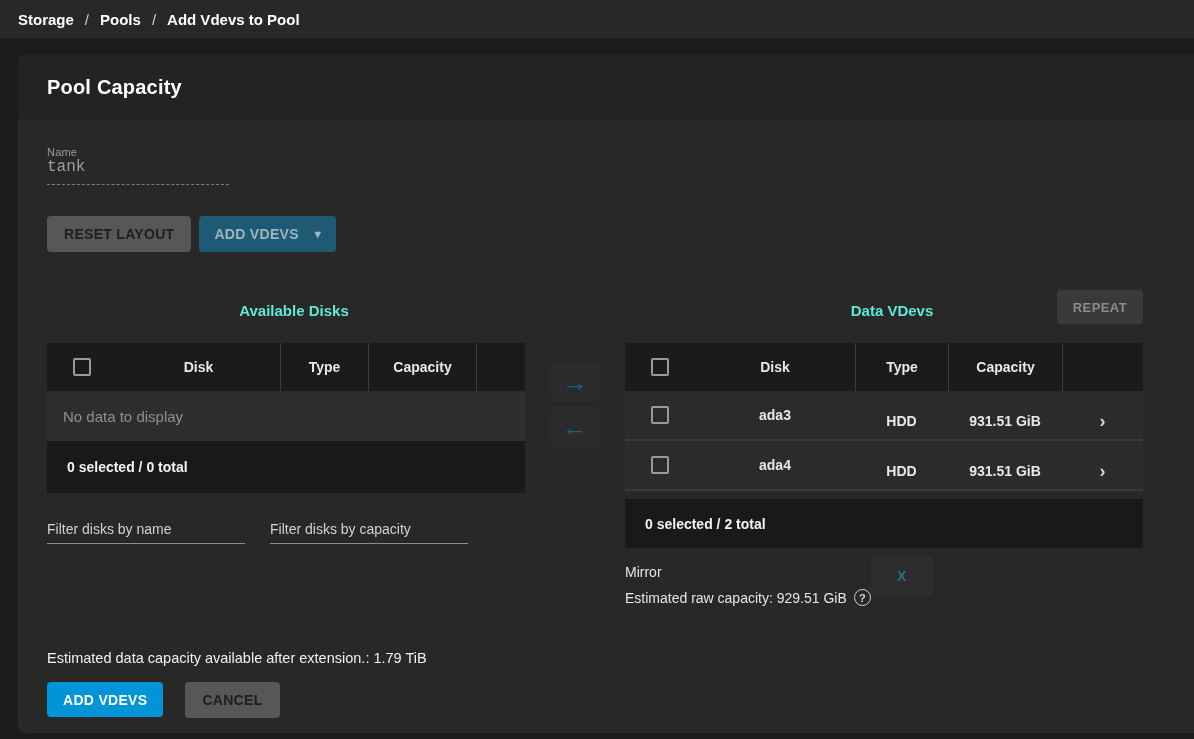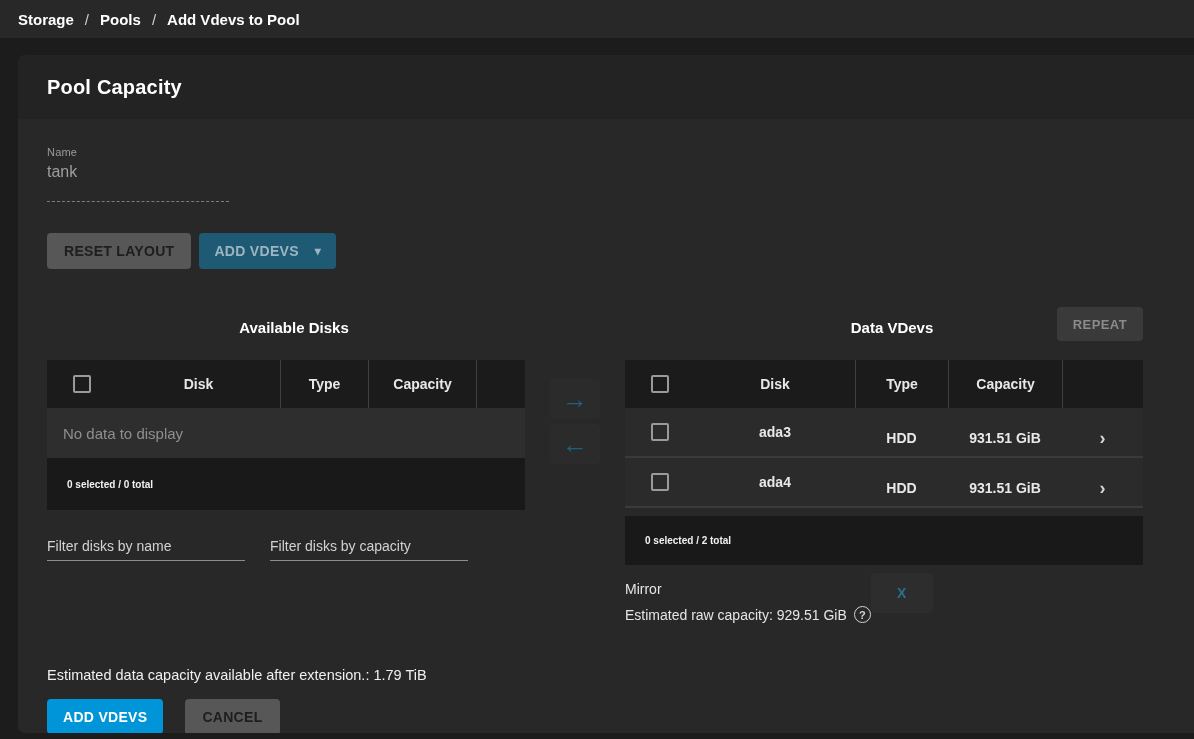--- a/index.html
+++ b/index.html
@@ -31,23 +31,24 @@
     height:64px; background:#232323;
     display:flex; align-items:center; padding-left:29px;
   }
   .card-header h1 { font-size:20px; font-weight:700; color:#ffffff; letter-spacing:.2px; }
   .card-body { padding-left:29px; }
 
   
   .name-field { margin-top:27px; width:182px; }
   .name-field label { display:block; font-size:11px; color:#9b9b9b; letter-spacing:.2px; }
   .name-value {
-    margin-top:5px; padding-bottom:20px;
+    padding-bottom:8px;
     font-size:16px; color:#9e9e9e;
     border-bottom:1px dashed #7d7d7d;
+    font-family:Liberation Mono, monospace;
   }
 
   
   .toolbar { margin-top:31px; display:flex; gap:8px; }
   button { font-family:"Liberation Sans", sans-serif; border:none; cursor:pointer; }
   .btn-gray {
     height:36px; padding:0 17px; border-radius:4px;
     background:#575757; color:#1e1e1e;
     font-size:14px; font-weight:700; letter-spacing:.3px;
   }
@@ -61,21 +62,21 @@
 
   
   .columns { margin-top:38px; display:flex; }
   .col-left  { width:478px; }
   .col-mid   { width:100px; display:flex; flex-direction:column; align-items:center; padding-top:72px; }
   .col-right { width:518px; }
 
   .col-title-row { position:relative; height:40px; margin-bottom:13px; }
   .col-title {
     position:absolute; left:16px; right:0; top:50%; transform:translateY(-50%);
-    text-align:center; font-size:15px; font-weight:700; color:#ffffff;
+    text-align:center; font-size:15px; font-weight:700; color:#5eead4;
   }
   .btn-repeat {
     position:absolute; right:0; top:0;
     height:34px; padding:0 16px; border-radius:4px;
     background:#3a3a3a; color:#8b8b8b;
     font-size:13px; font-weight:700; letter-spacing:.4px;
   }
 
   
   .thead { display:flex; background:#1b1b1b; height:48px; }
@@ -101,21 +102,21 @@
   }
 
   .empty-row {
     height:50px; background:#2e2e2e;
     display:flex; align-items:center; padding-left:16px;
     font-size:15px; color:#8f8f8f;
   }
   .tfooter {
     height:52px; background:#191919;
     display:flex; align-items:center; padding-left:20px;
-    font-size:10px; font-weight:700; color:#f2f2f2;
+    font-size:14px; font-weight:700; color:#f2f2f2;
   }
   .col-right .tfooter { margin-top:8px; height:49px; }
 
   .trow { display:flex; height:50px; background:#2b2b2b; border-bottom:2px solid #3b3b3b; }
   .trow .tcell { font-weight:700;margin-top:12px; }
   .chevron { color:#d8d8d8; font-size:18px; font-weight:700; line-height:1; cursor:pointer; }
 
   
   .arrow-btn {
     width:50px; height:40px; margin-bottom:5px; border-radius:4px;

